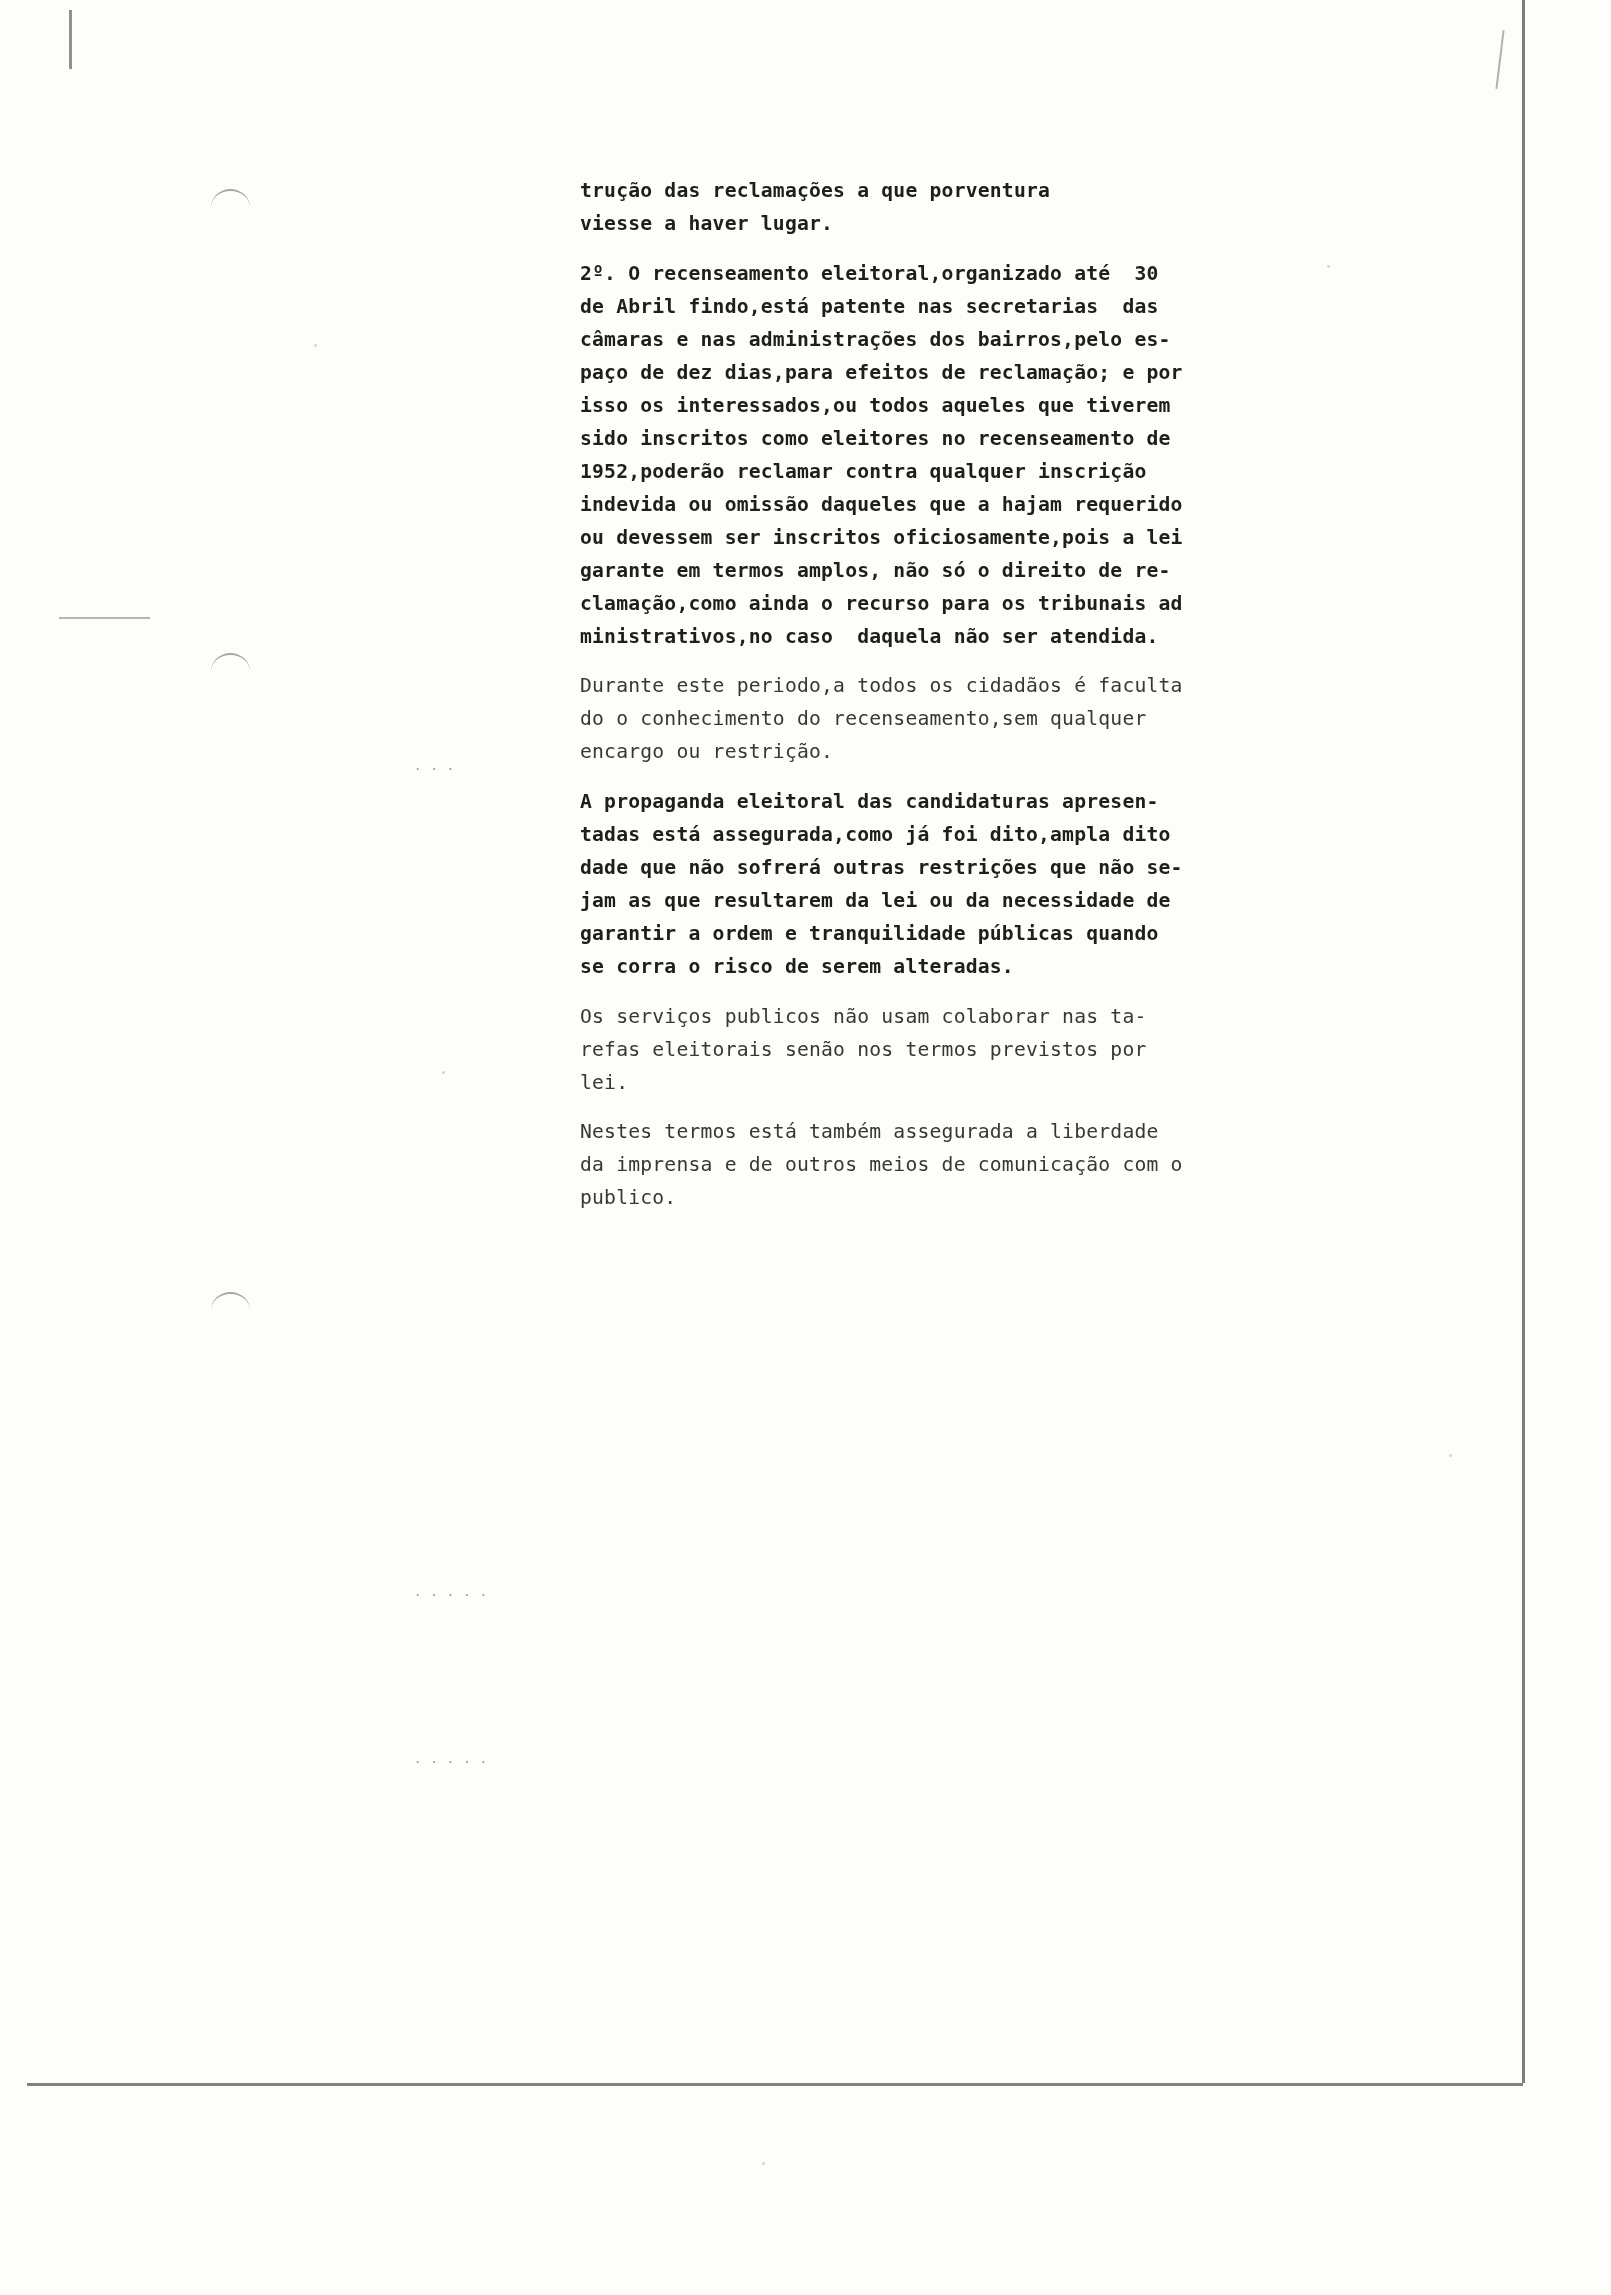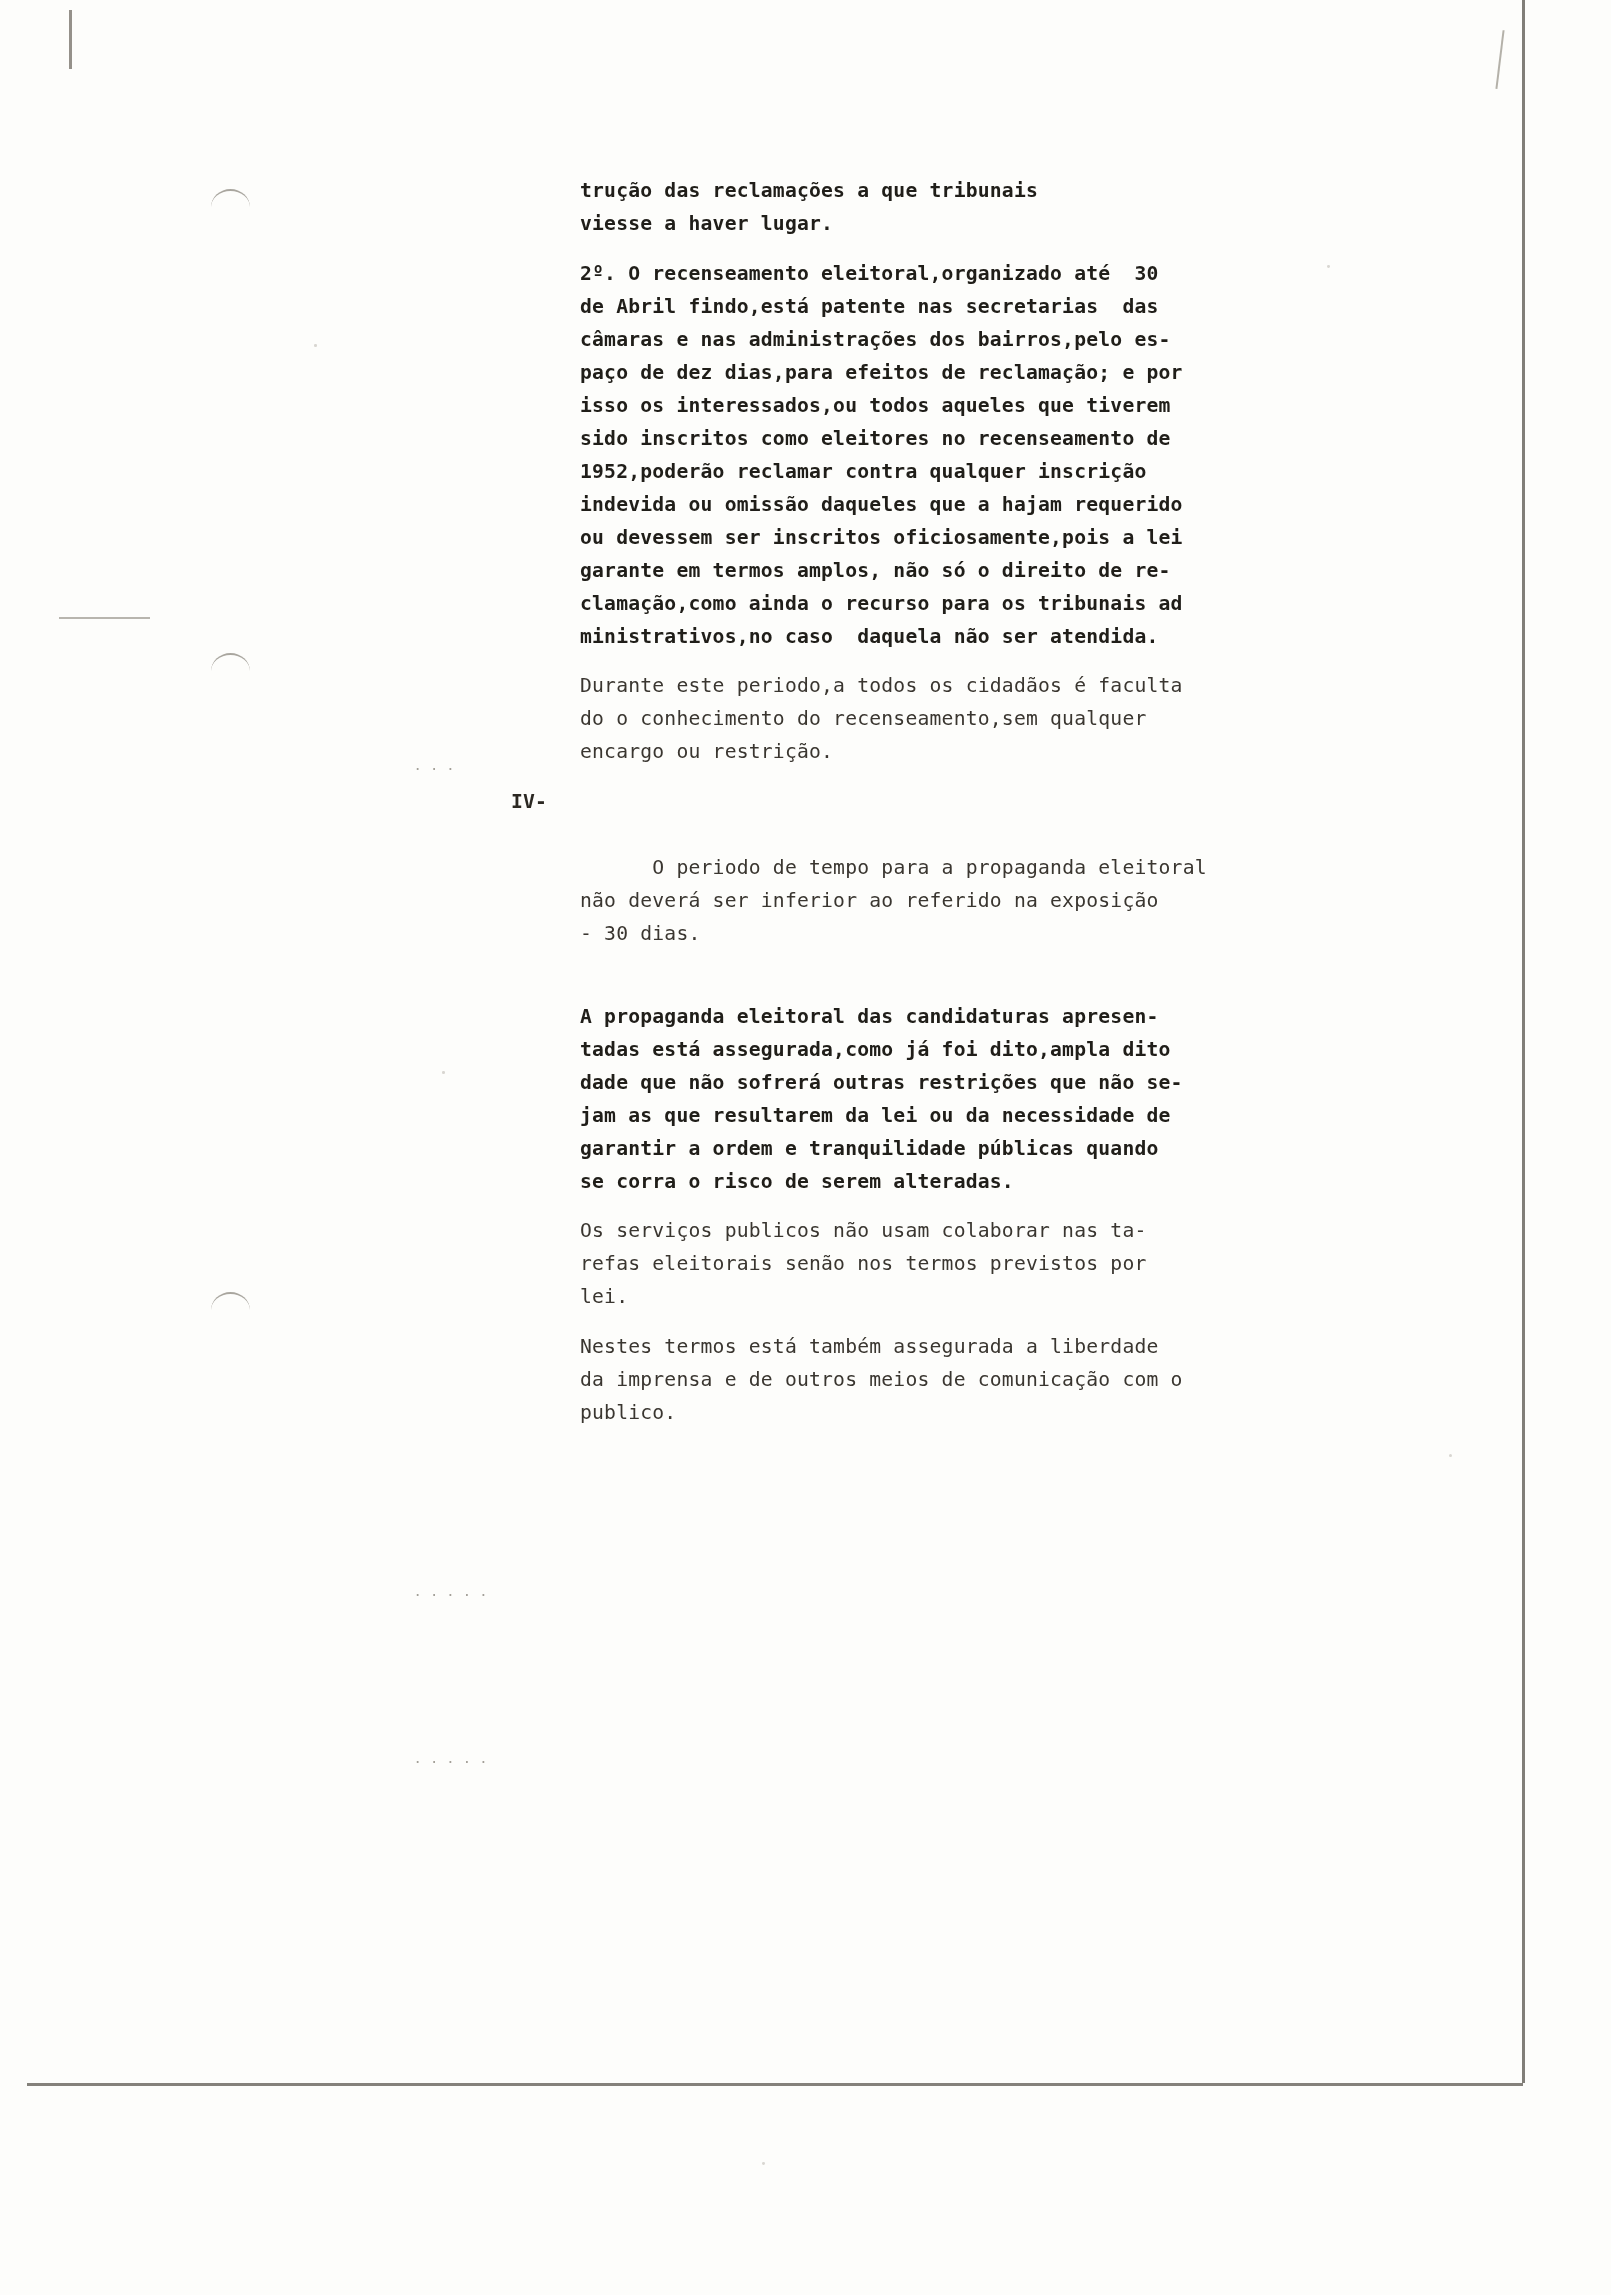--- a/index.html
+++ b/index.html
@@ -148,47 +148,41 @@
   <div class="tilt-mark" style="left:1499px; top:29.5px;"></div>
 
   <div class="speckle" style="left:1327px; top:265px; width:2.9px; height:2.9px;"></div>
   <div class="speckle" style="left:442px;  top:1071px; width:2.5px; height:2.5px;"></div>
   <div class="speckle" style="left:1449px; top:1454px; width:3.4px; height:3.4px;"></div>
   <div class="speckle" style="left:314px;  top:344px; width:2.5px; height:2.5px;"></div>
   <div class="speckle" style="left:762px; top:2162px; width:2.9px; height:2.9px;"></div>
 
   <div id="text-block">
 
-    <p class="para strong-ink">trução das reclamações a que tribunais
+    <p class="para strong-ink">trução das reclamações a que porventura
 viesse a haver lugar.</p>
 
     <p class="para strong-ink">2º. O recenseamento eleitoral,organizado até  30
 de Abril findo,está patente nas secretarias  das
 câmaras e nas administrações dos bairros,pelo es-
 paço de dez dias,para efeitos de reclamação; e por
 isso os interessados,ou todos aqueles que tiverem
 sido inscritos como eleitores no recenseamento de
 1952,poderão reclamar contra qualquer inscrição
 indevida ou omissão daqueles que a hajam requerido
 ou devessem ser inscritos oficiosamente,pois a lei
 garante em termos amplos, não só o direito de re-
 clamação,como ainda o recurso para os tribunais ad
 ministrativos,no caso  daquela não ser atendida.</p>
 
     <p class="para light-ink">Durante este periodo,a todos os cidadãos é faculta
 do o conhecimento do recenseamento,sem qualquer
 encargo ou restrição.</p>
 
 
-    <div class="para labeled light-ink">
-      <span class="hang-label">IV-</span>
-      <span style="white-space:pre-wrap;">O periodo de tempo para a propaganda eleitoral
-não deverá ser inferior ao referido na exposição
-- 30 dias.</span>
-    </div>
 
     <p class="para strong-ink">A propaganda eleitoral das candidaturas apresen-
 tadas está assegurada,como já foi dito,ampla dito
 dade que não sofrerá outras restrições que não se-
 jam as que resultarem da lei ou da necessidade de
 garantir a ordem e tranquilidade públicas quando
 se corra o risco de serem alteradas.</p>
 
     <p class="para light-ink">Os serviços publicos não usam colaborar nas ta-
 refas eleitorais senão nos termos previstos por

